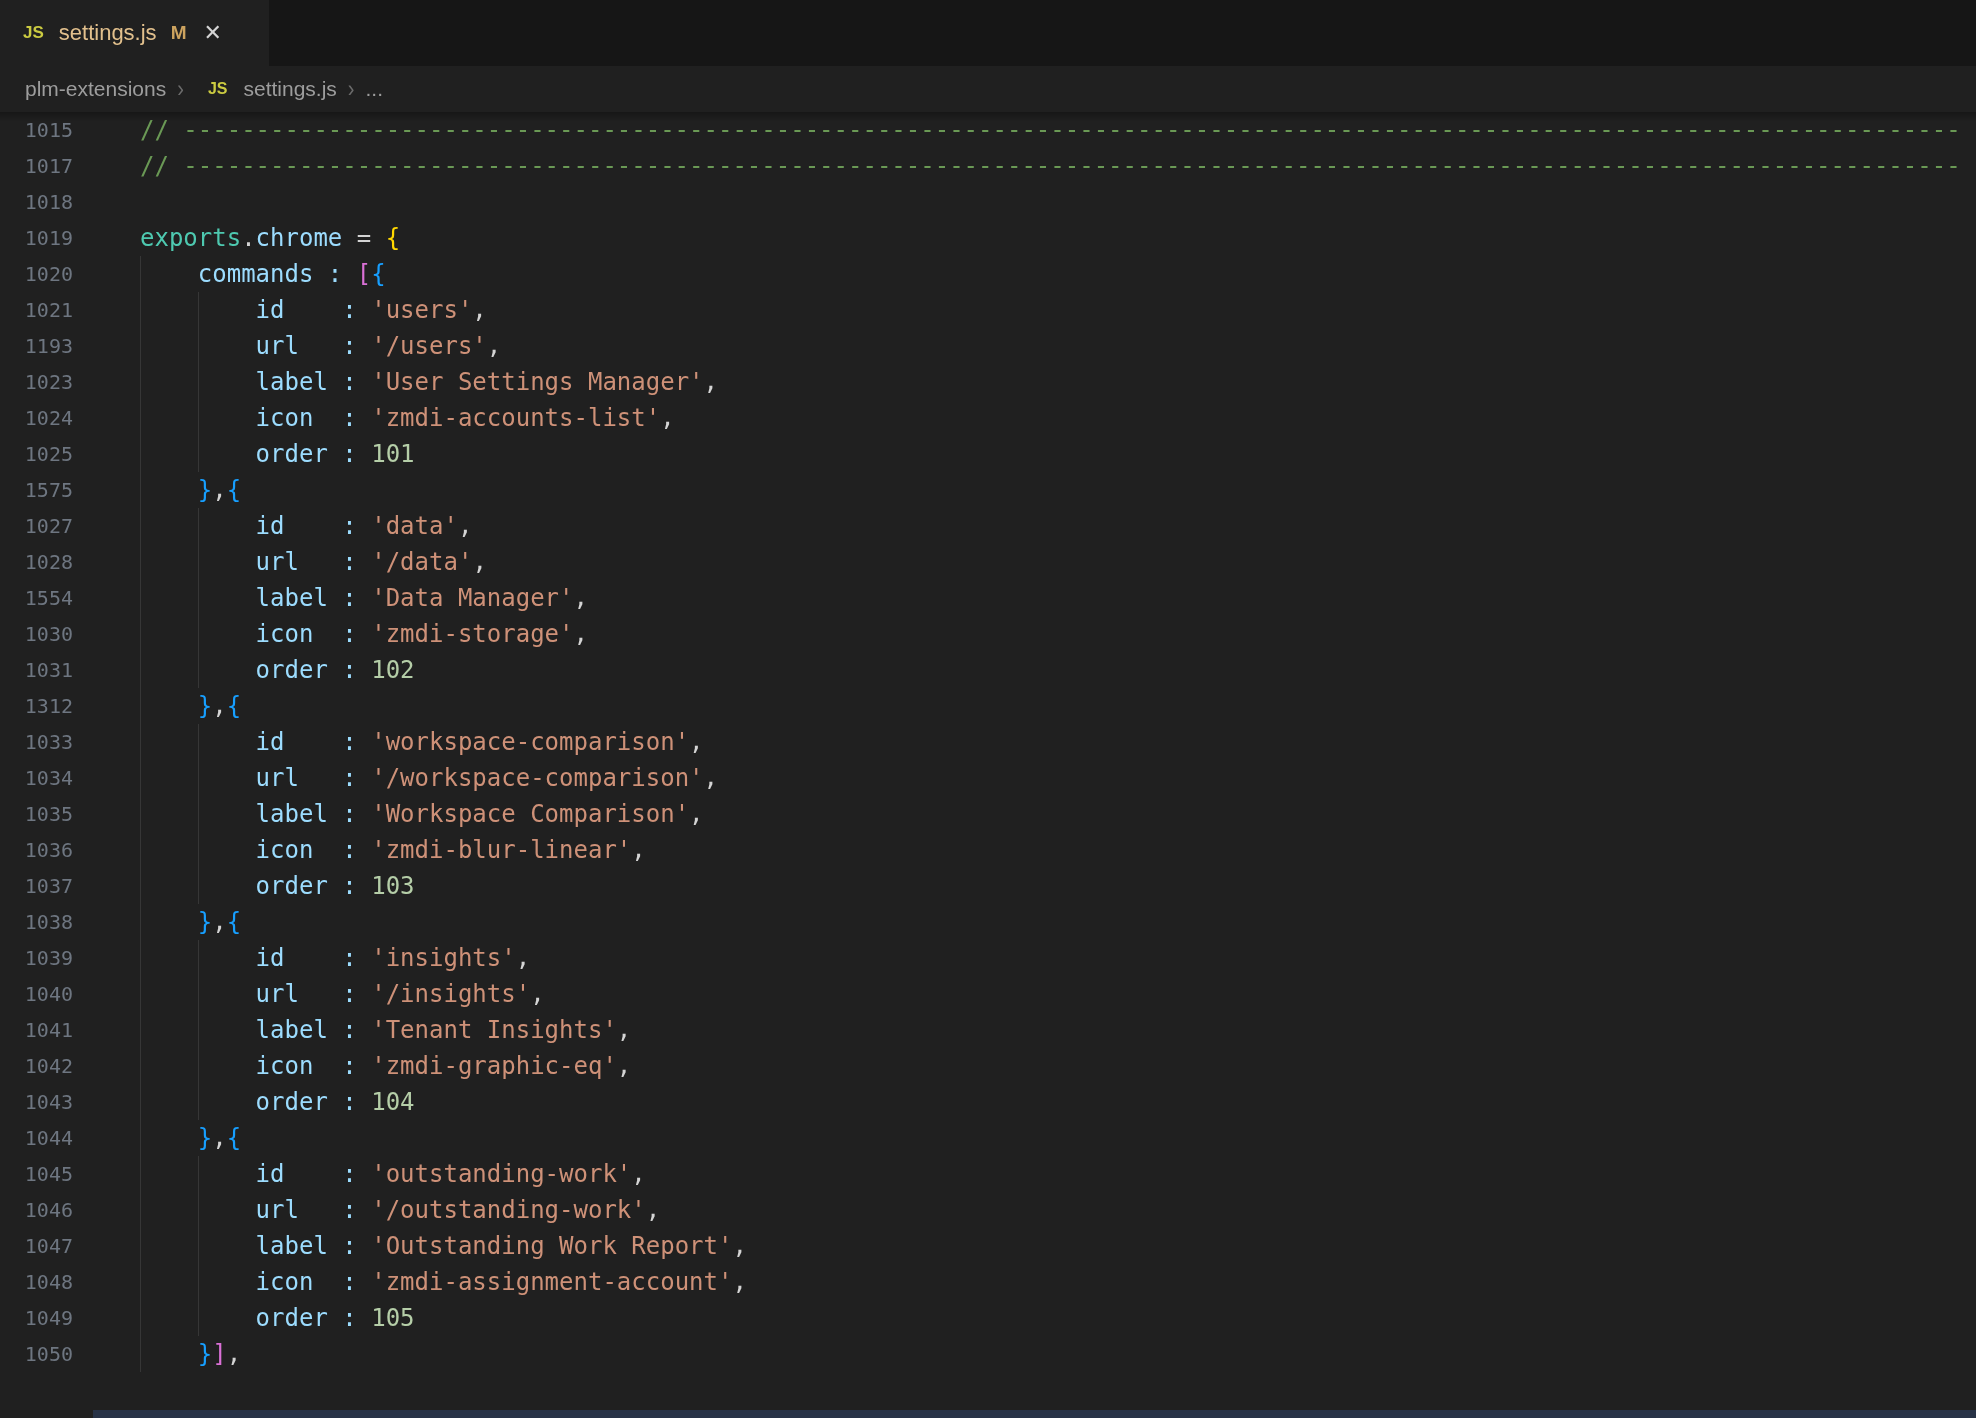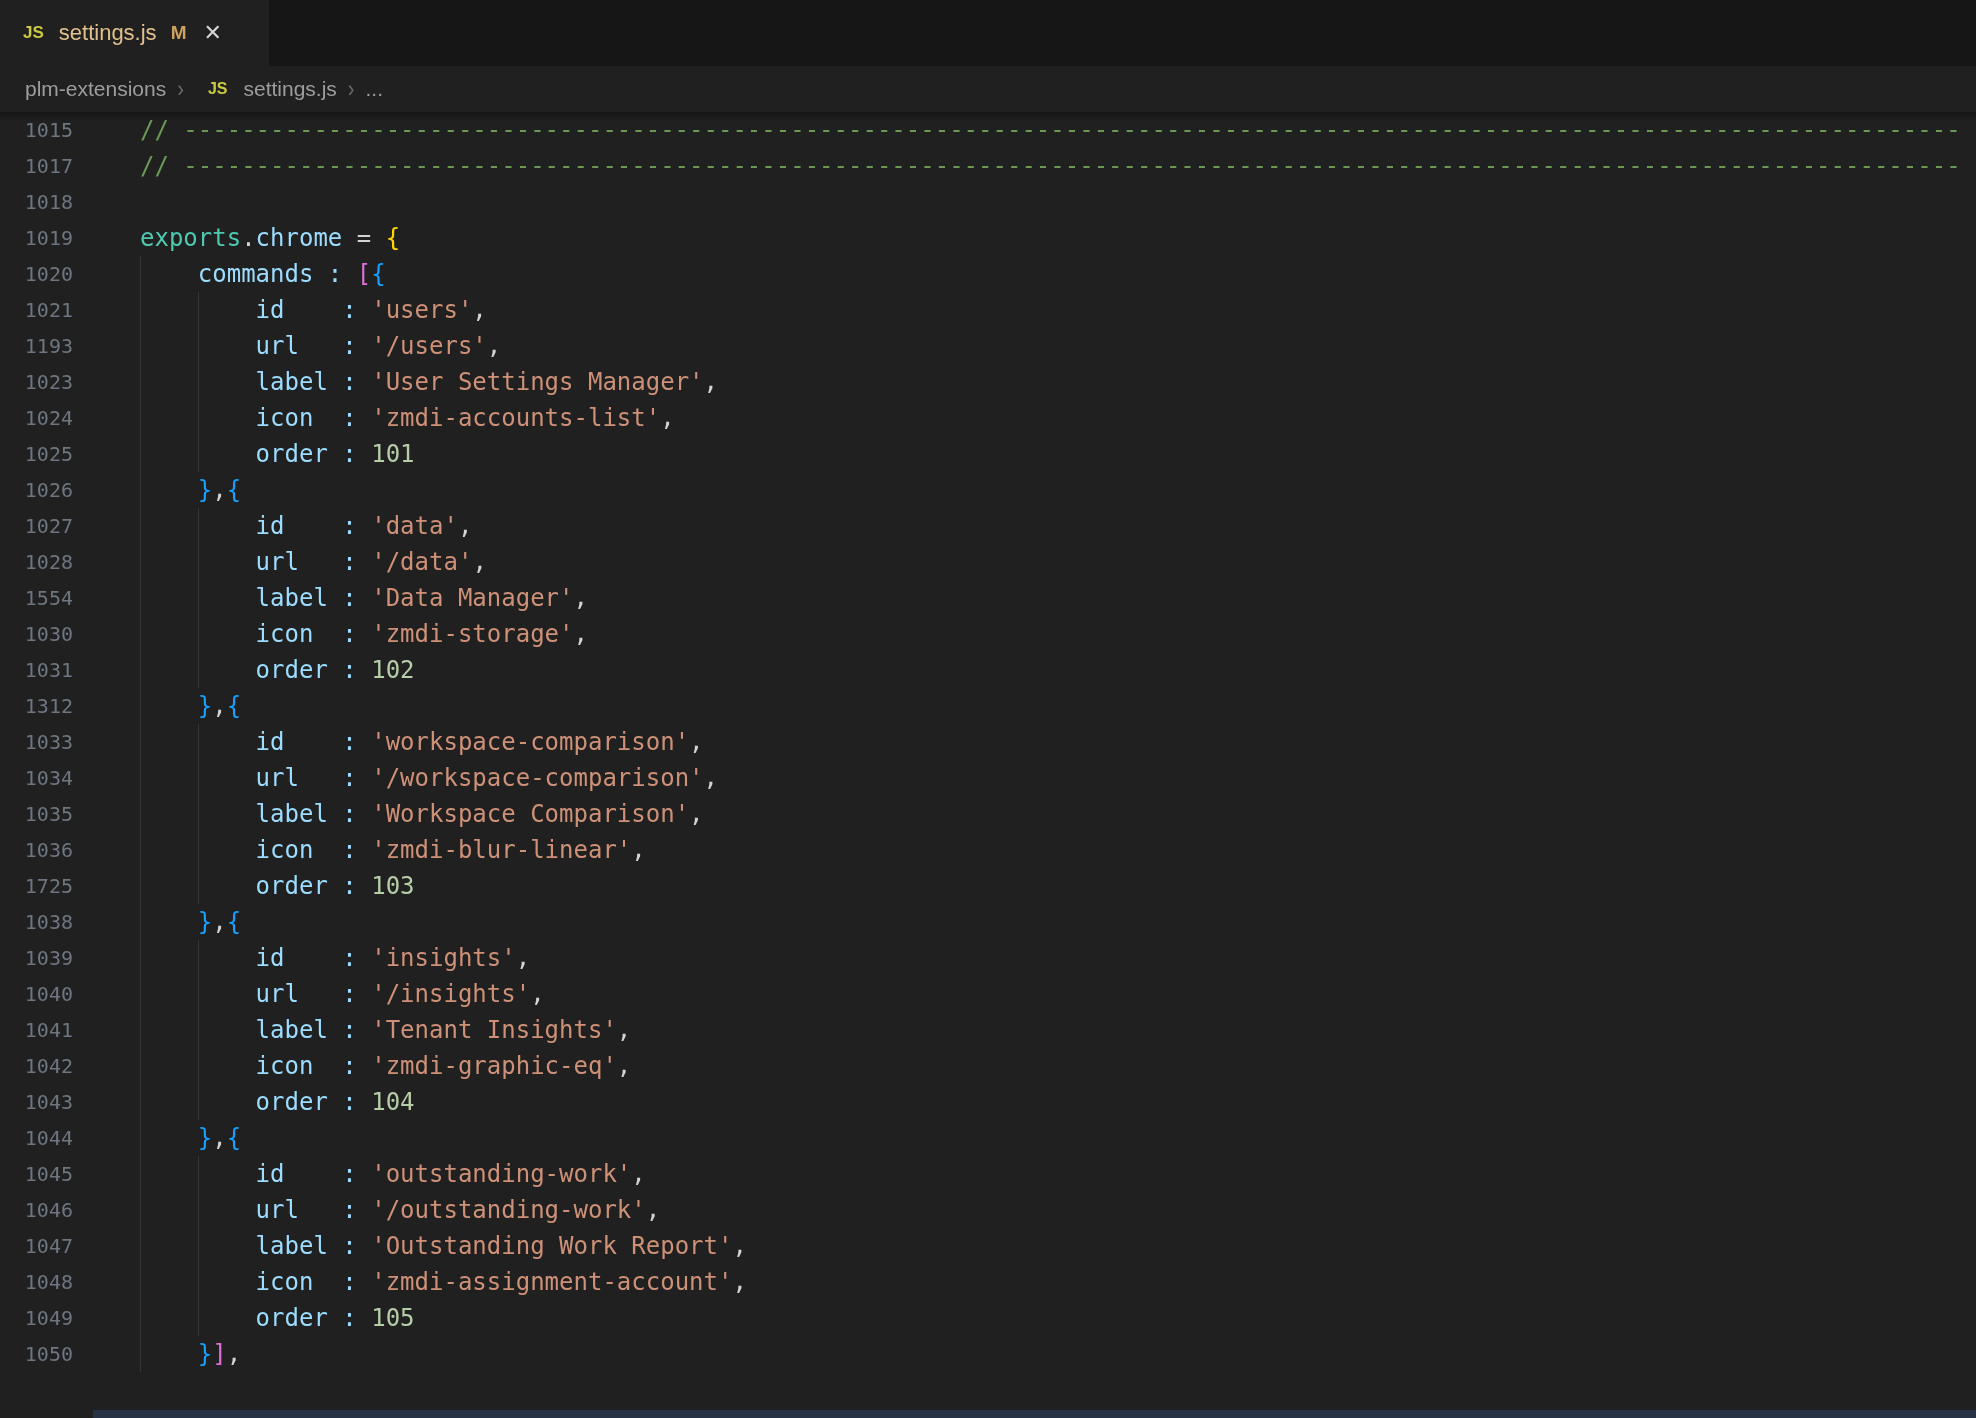--- a/index.html
+++ b/index.html
@@ -136,21 +136,21 @@
       </div>
       <div class="row">
         <div class="ln">1024</div>
         <div class="code"><span class="guide" style="left: 0ch;"></span><span class="guide" style="left: 4ch;"></span><span style="color: rgb(212, 212, 212);">        </span><span style="color: rgb(156, 220, 254);">icon</span><span style="color: rgb(212, 212, 212);">  </span><span style="color: rgb(156, 220, 254);">:</span><span style="color: rgb(212, 212, 212);"> </span><span style="color: rgb(206, 145, 120);">'zmdi-accounts-list'</span><span style="color: rgb(212, 212, 212);">,</span></div>
       </div>
       <div class="row">
         <div class="ln">1025</div>
         <div class="code"><span class="guide" style="left: 0ch;"></span><span class="guide" style="left: 4ch;"></span><span style="color: rgb(212, 212, 212);">        </span><span style="color: rgb(156, 220, 254);">order</span><span style="color: rgb(212, 212, 212);"> </span><span style="color: rgb(156, 220, 254);">:</span><span style="color: rgb(212, 212, 212);"> </span><span style="color: rgb(181, 206, 168);">101</span></div>
       </div>
       <div class="row">
-        <div class="ln">1026</div>
+        <div class="ln">1575</div>
         <div class="code"><span class="guide" style="left: 0ch;"></span><span style="color: rgb(212, 212, 212);">    </span><span style="color: rgb(23, 159, 255);">}</span><span style="color: rgb(212, 212, 212);">,</span><span style="color: rgb(23, 159, 255);">{</span></div>
       </div>
       <div class="row">
         <div class="ln">1027</div>
         <div class="code"><span class="guide" style="left: 0ch;"></span><span class="guide" style="left: 4ch;"></span><span style="color: rgb(212, 212, 212);">        </span><span style="color: rgb(156, 220, 254);">id</span><span style="color: rgb(212, 212, 212);">    </span><span style="color: rgb(156, 220, 254);">:</span><span style="color: rgb(212, 212, 212);"> </span><span style="color: rgb(206, 145, 120);">'data'</span><span style="color: rgb(212, 212, 212);">,</span></div>
       </div>
       <div class="row">
         <div class="ln">1028</div>
         <div class="code"><span class="guide" style="left: 0ch;"></span><span class="guide" style="left: 4ch;"></span><span style="color: rgb(212, 212, 212);">        </span><span style="color: rgb(156, 220, 254);">url</span><span style="color: rgb(212, 212, 212);">   </span><span style="color: rgb(156, 220, 254);">:</span><span style="color: rgb(212, 212, 212);"> </span><span style="color: rgb(206, 145, 120);">'/data'</span><span style="color: rgb(212, 212, 212);">,</span></div>
       </div>
@@ -180,21 +180,21 @@
       </div>
       <div class="row">
         <div class="ln">1035</div>
         <div class="code"><span class="guide" style="left: 0ch;"></span><span class="guide" style="left: 4ch;"></span><span style="color: rgb(212, 212, 212);">        </span><span style="color: rgb(156, 220, 254);">label</span><span style="color: rgb(212, 212, 212);"> </span><span style="color: rgb(156, 220, 254);">:</span><span style="color: rgb(212, 212, 212);"> </span><span style="color: rgb(206, 145, 120);">'Workspace Comparison'</span><span style="color: rgb(212, 212, 212);">,</span></div>
       </div>
       <div class="row">
         <div class="ln">1036</div>
         <div class="code"><span class="guide" style="left: 0ch;"></span><span class="guide" style="left: 4ch;"></span><span style="color: rgb(212, 212, 212);">        </span><span style="color: rgb(156, 220, 254);">icon</span><span style="color: rgb(212, 212, 212);">  </span><span style="color: rgb(156, 220, 254);">:</span><span style="color: rgb(212, 212, 212);"> </span><span style="color: rgb(206, 145, 120);">'zmdi-blur-linear'</span><span style="color: rgb(212, 212, 212);">,</span></div>
       </div>
       <div class="row">
-        <div class="ln">1725</div>
+        <div class="ln">1037</div>
         <div class="code"><span class="guide" style="left: 0ch;"></span><span class="guide" style="left: 4ch;"></span><span style="color: rgb(212, 212, 212);">        </span><span style="color: rgb(156, 220, 254);">order</span><span style="color: rgb(212, 212, 212);"> </span><span style="color: rgb(156, 220, 254);">:</span><span style="color: rgb(212, 212, 212);"> </span><span style="color: rgb(181, 206, 168);">103</span></div>
       </div>
       <div class="row">
         <div class="ln">1038</div>
         <div class="code"><span class="guide" style="left: 0ch;"></span><span style="color: rgb(212, 212, 212);">    </span><span style="color: rgb(23, 159, 255);">}</span><span style="color: rgb(212, 212, 212);">,</span><span style="color: rgb(23, 159, 255);">{</span></div>
       </div>
       <div class="row">
         <div class="ln">1039</div>
         <div class="code"><span class="guide" style="left: 0ch;"></span><span class="guide" style="left: 4ch;"></span><span style="color: rgb(212, 212, 212);">        </span><span style="color: rgb(156, 220, 254);">id</span><span style="color: rgb(212, 212, 212);">    </span><span style="color: rgb(156, 220, 254);">:</span><span style="color: rgb(212, 212, 212);"> </span><span style="color: rgb(206, 145, 120);">'insights'</span><span style="color: rgb(212, 212, 212);">,</span></div>
       </div>

